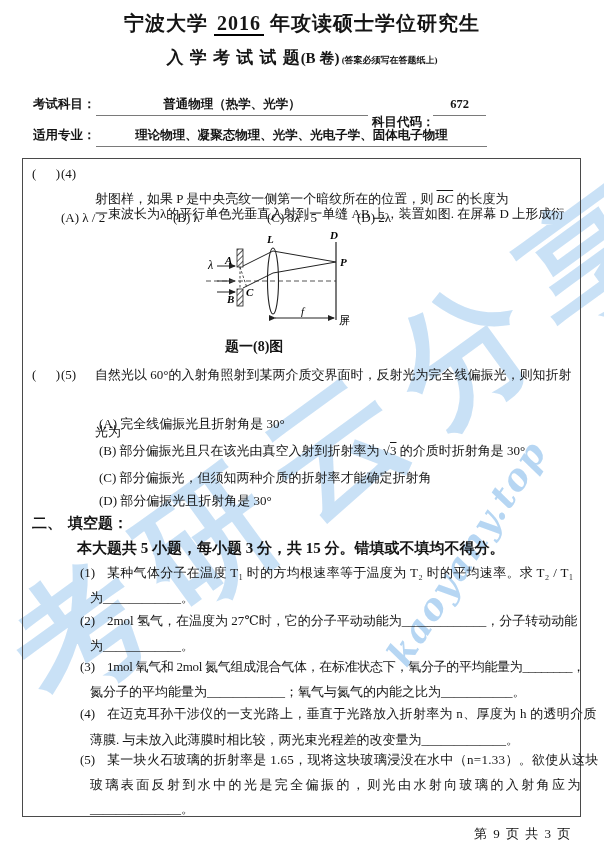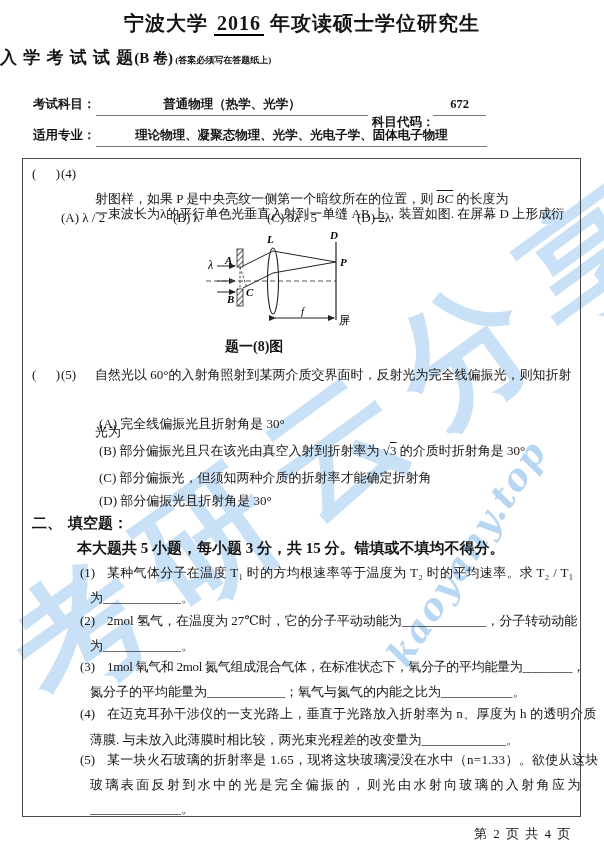--- a/index.html
+++ b/index.html
@@ -4,21 +4,21 @@
 <style>
   html,body{margin:0;padding:0;background:#fff;}
   .page{position:relative;width:604px;height:854px;background:#fff;overflow:hidden;
         font-family:"Liberation Serif","DejaVu Serif",serif;color:#151515;}
   .abs{position:absolute;white-space:pre;font-size:13px;line-height:1.15;z-index:2;}
   .b{font-weight:bold;}
   .c{text-align:center;}
   .fs12{font-size:12.5px;}
   .t1{top:12px;left:0;width:604px;text-align:center;font-size:20px;font-weight:bold;letter-spacing:1px;}
   .year{border-bottom:2px solid #000;padding:0 3px;}
-  .t2{top:48px;left:0;width:604px;}
+  .t2{top:48px;left:0;width:604px;text-align:center;}
   .t2main{font-size:17px;font-weight:bold;letter-spacing:1px;}
   .t2paper{font-size:15px;font-weight:bold;}
   .t2note{font-size:9px;font-weight:bold;}
   .ul{position:absolute;height:0;border-top:1.5px solid #7a7a7a;z-index:2;}
   .box{position:absolute;left:22px;top:158px;width:557px;height:657px;border:1.4px solid #4a4a4a;z-index:1;}
   .ovl{text-decoration:overline;font-style:italic;}
   .ovlr{text-decoration:overline;}
   .s2h{font-size:15px;font-weight:bold;}
   .ls03{letter-spacing:0.3px;}
   .lsm{letter-spacing:-0.3px;}
@@ -135,15 +135,15 @@
 
   <div class="abs" style="left:80px;top:707px;">(4)</div>
   <div class="abs ls03" style="left:107px;top:707px;">在迈克耳孙干涉仪的一支光路上，垂直于光路放入折射率为 n、厚度为 h 的透明介质</div>
   <div class="abs" style="left:90px;top:733px;">薄膜. 与未放入此薄膜时相比较，两光束光程差的改变量为_____________。</div>
 
   <div class="abs" style="left:80px;top:753px;">(5)</div>
   <div class="abs ls03" style="left:107px;top:753px;">某一块火石玻璃的折射率是 1.65，现将这块玻璃浸没在水中（n=1.33）。欲使从这块</div>
   <div class="abs ls24" style="left:90px;top:778px;">玻璃表面反射到水中的光是完全偏振的，则光由水射向玻璃的入射角应为</div>
   <div class="abs" style="left:90px;top:802px;">______________。</div>
 
-  <div class="abs footer" style="left:474px;top:827px;">第 2 页 共 4 页</div>
+  <div class="abs footer" style="left:474px;top:827px;">第 9 页 共 3 页</div>
 
 </div>
 
 </body></html>

